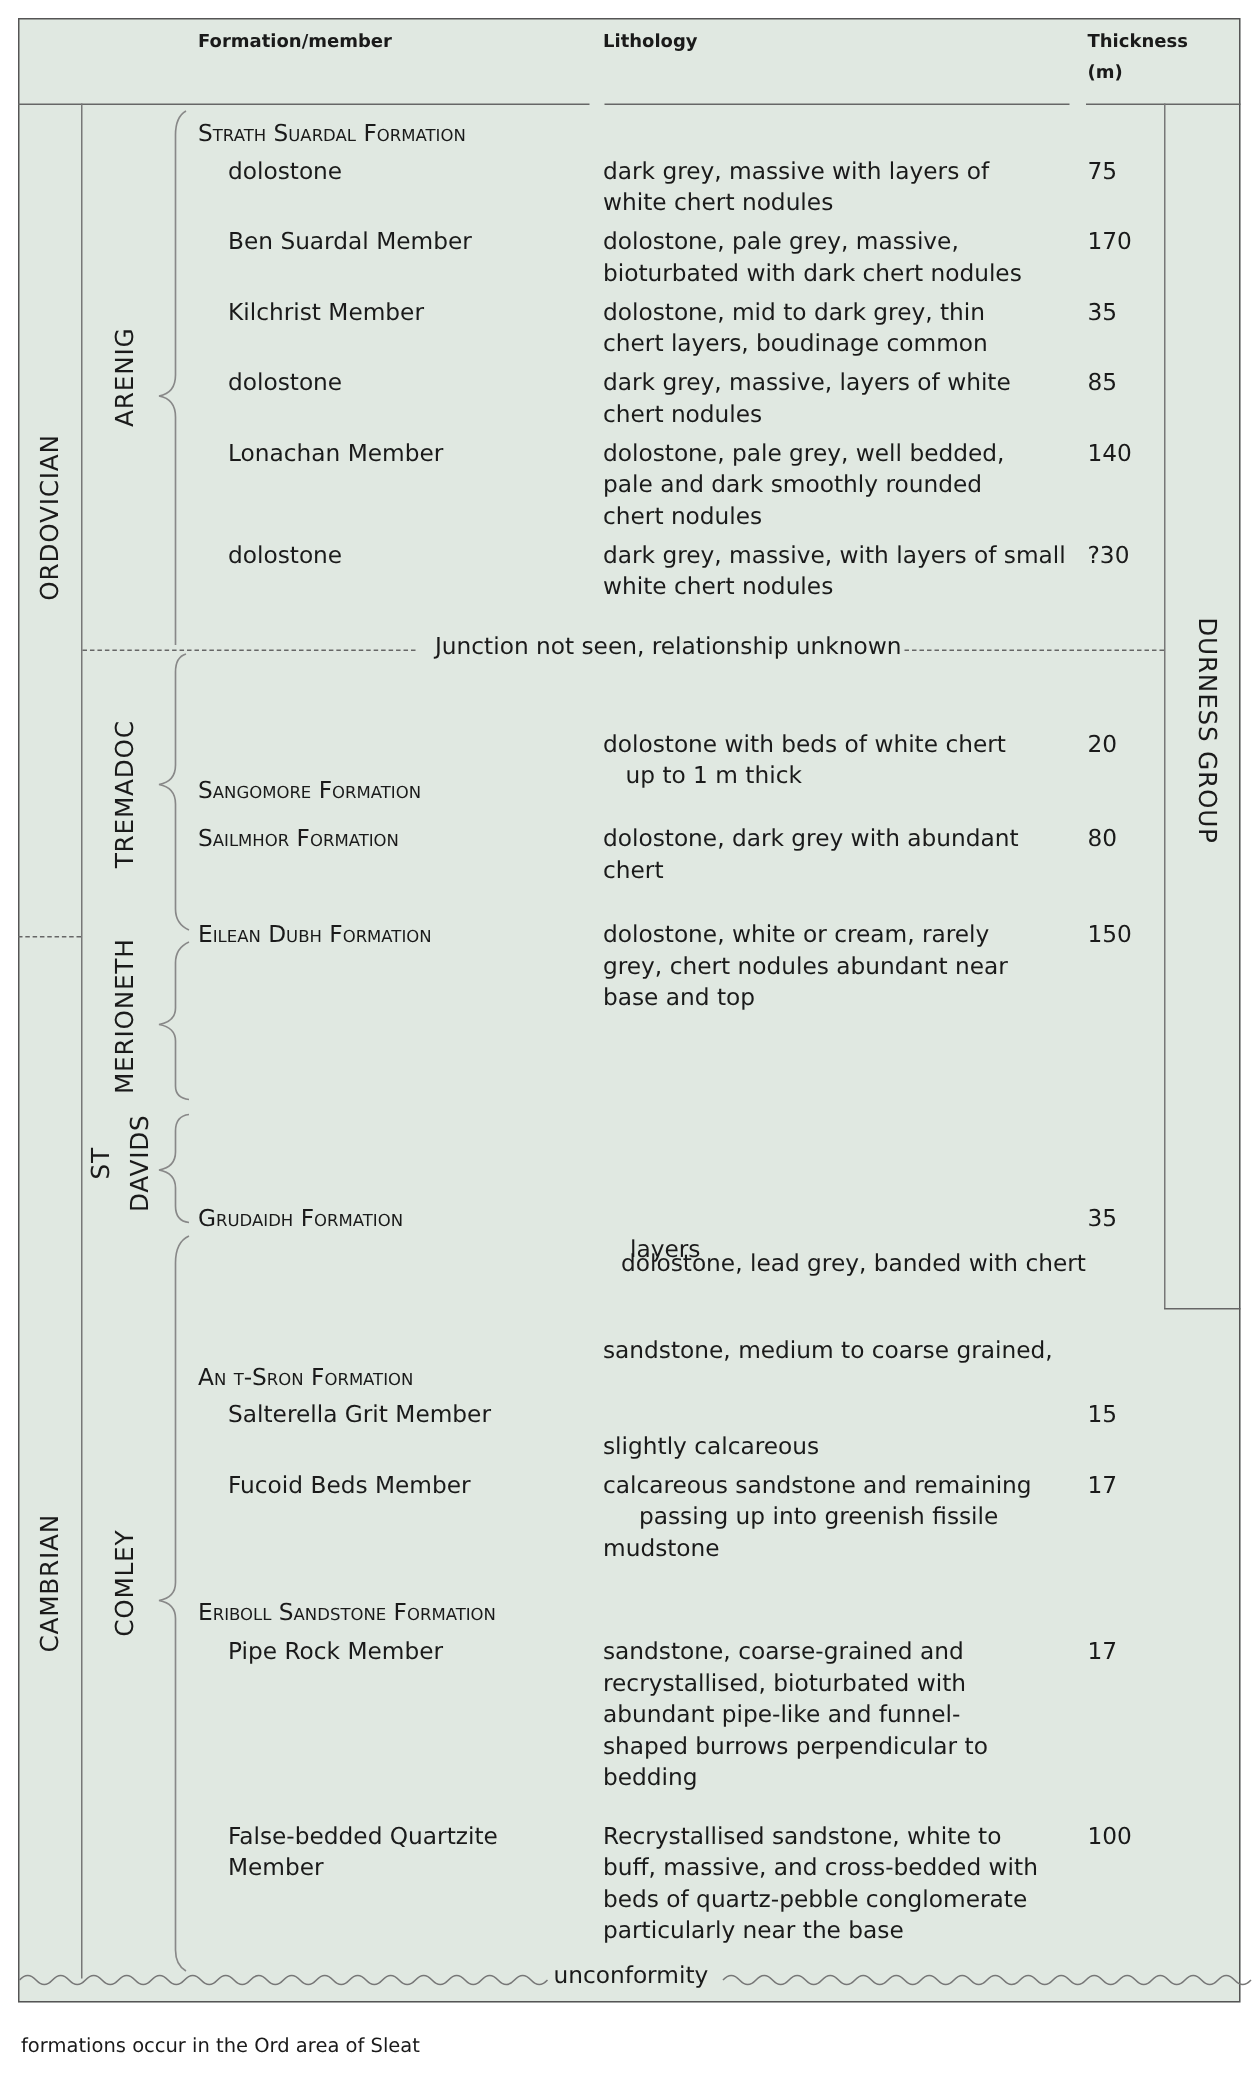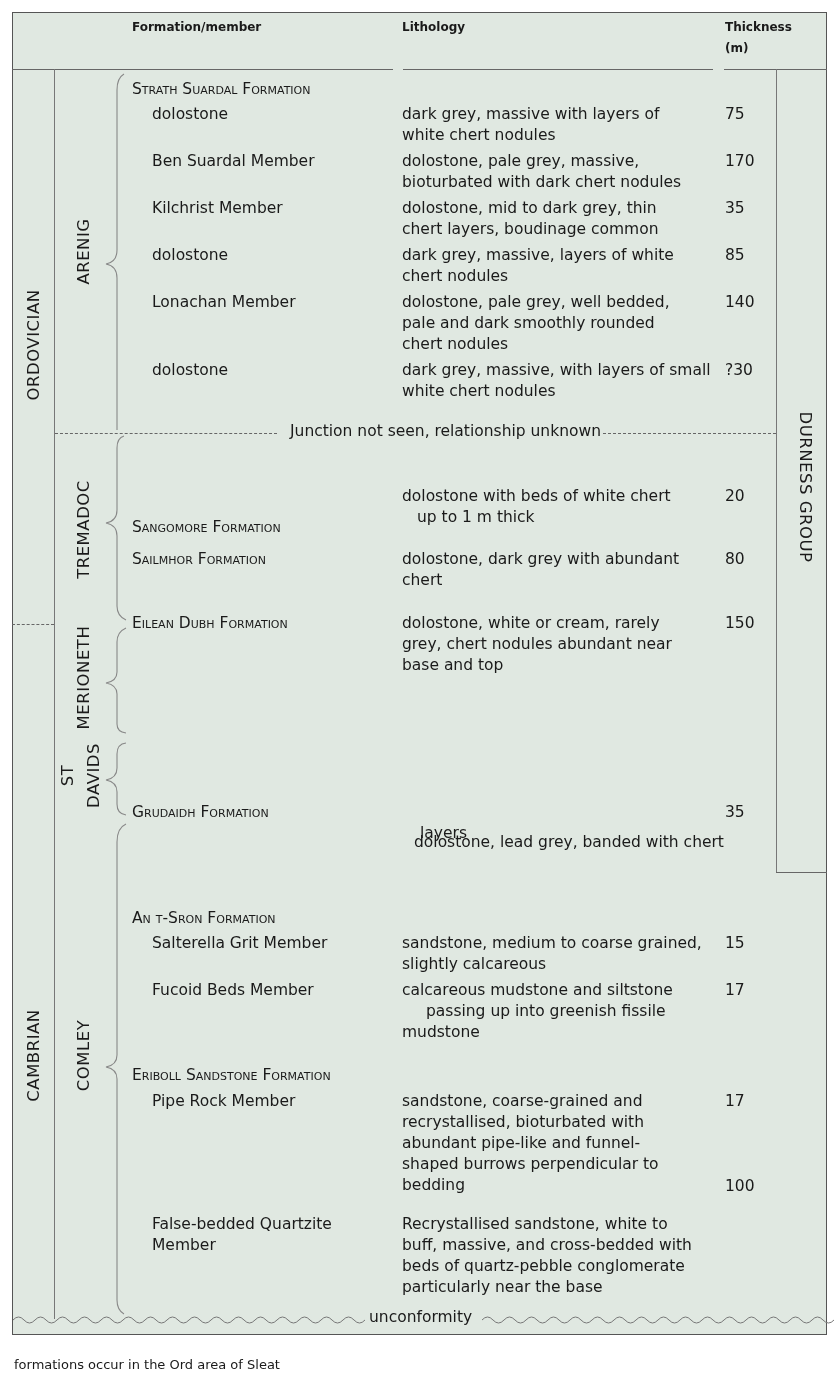--- a/index.html
+++ b/index.html
@@ -108,40 +108,40 @@
     <div class="abs t" style="left: 402px; top: 613px;">dolostone, white or cream, rarely</div>
     <div class="abs t" style="left: 402px; top: 634px;">grey, chert nodules abundant near</div>
     <div class="abs t" style="left: 402px; top: 655px;">base and top</div>
     <div class="abs t" style="left: 725px; top: 613px;">150</div>
     <div class="abs sc" style="left: 132px; top: 802px;">Grudaidh Formation</div>
     <div class="abs t" style="left: 402px; top: 832px; margin-left: 12px;">dolostone, lead grey, banded with chert</div>
     <div class="abs t" style="left: 420px; top: 823px;">layers</div>
     <div class="abs t" style="left: 725px; top: 802px;">35</div>
     <div class="abs sc" style="left: 132px; top: 908px;">An t-Sron Formation</div>
     <div class="abs t" style="left: 152px; top: 933px;">Salterella Grit Member</div>
-    <div class="abs t" style="left: 402px; top: 933px;">sandstone, medium to coarse grained,</div>
+    <div class="abs t" style="left: 402px; top: 890px;">sandstone, medium to coarse grained,</div>
     <div class="abs t" style="left: 402px; top: 954px;">slightly calcareous</div>
     <div class="abs t" style="left: 725px; top: 933px;">15</div>
     <div class="abs t" style="left: 152px; top: 980px;">Fucoid Beds Member</div>
-    <div class="abs t" style="left: 402px; top: 980px;">calcareous mudstone and siltstone</div>
+    <div class="abs t" style="left: 402px; top: 980px;">calcareous sandstone and remaining</div>
     <div class="abs t" style="left: 402px; top: 1001px; margin-left: 24px;">passing up into greenish fissile</div>
     <div class="abs t" style="left: 402px; top: 1022px;">mudstone</div>
     <div class="abs t" style="left: 725px; top: 980px;">17</div>
     <div class="abs sc" style="left: 132px; top: 1065px;">Eriboll Sandstone Formation</div>
     <div class="abs t" style="left: 152px; top: 1091px;">Pipe Rock Member</div>
     <div class="abs t" style="left: 402px; top: 1091px;">sandstone, coarse-grained and</div>
     <div class="abs t" style="left: 402px; top: 1112px;">recrystallised, bioturbated with</div>
     <div class="abs t" style="left: 402px; top: 1133px;">abundant pipe-like and funnel-</div>
     <div class="abs t" style="left: 402px; top: 1154px;">shaped burrows perpendicular to</div>
     <div class="abs t" style="left: 402px; top: 1175px;">bedding</div>
     <div class="abs t" style="left: 725px; top: 1091px;">17</div>
     <div class="abs t" style="left: 152px; top: 1214px;">False-bedded Quartzite</div>
     <div class="abs t" style="left: 152px; top: 1235px;">Member</div>
     <div class="abs t" style="left: 402px; top: 1214px;">Recrystallised sandstone, white to</div>
     <div class="abs t" style="left: 402px; top: 1235px;">buff, massive, and cross-bedded with</div>
     <div class="abs t" style="left: 402px; top: 1256px; text-align: right;">beds of quartz-pebble conglomerate</div>
     <div class="abs t" style="left: 402px; top: 1277px;">particularly near the base</div>
-    <div class="abs t" style="left: 725px; top: 1176px;">100</div>
+    <div class="abs t" style="left: 725px; top: 1214px;">100</div>
   </div>
 
 <div class="caption">
   <div>formations occur in the Ord area of Sleat</div>
 </div>
 
 </body></html>

